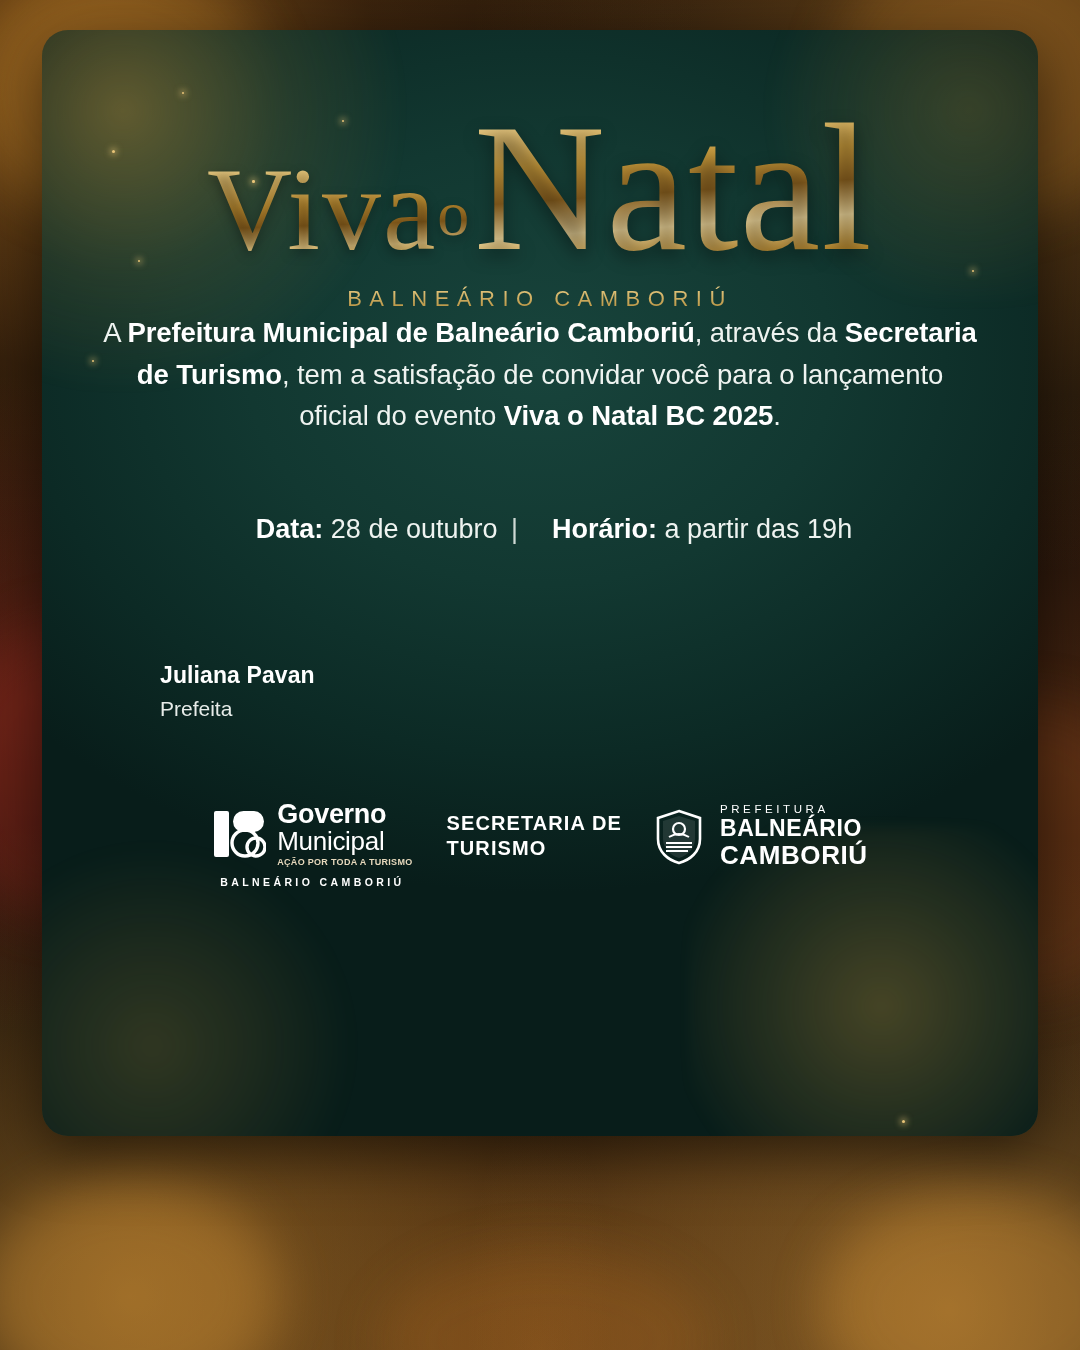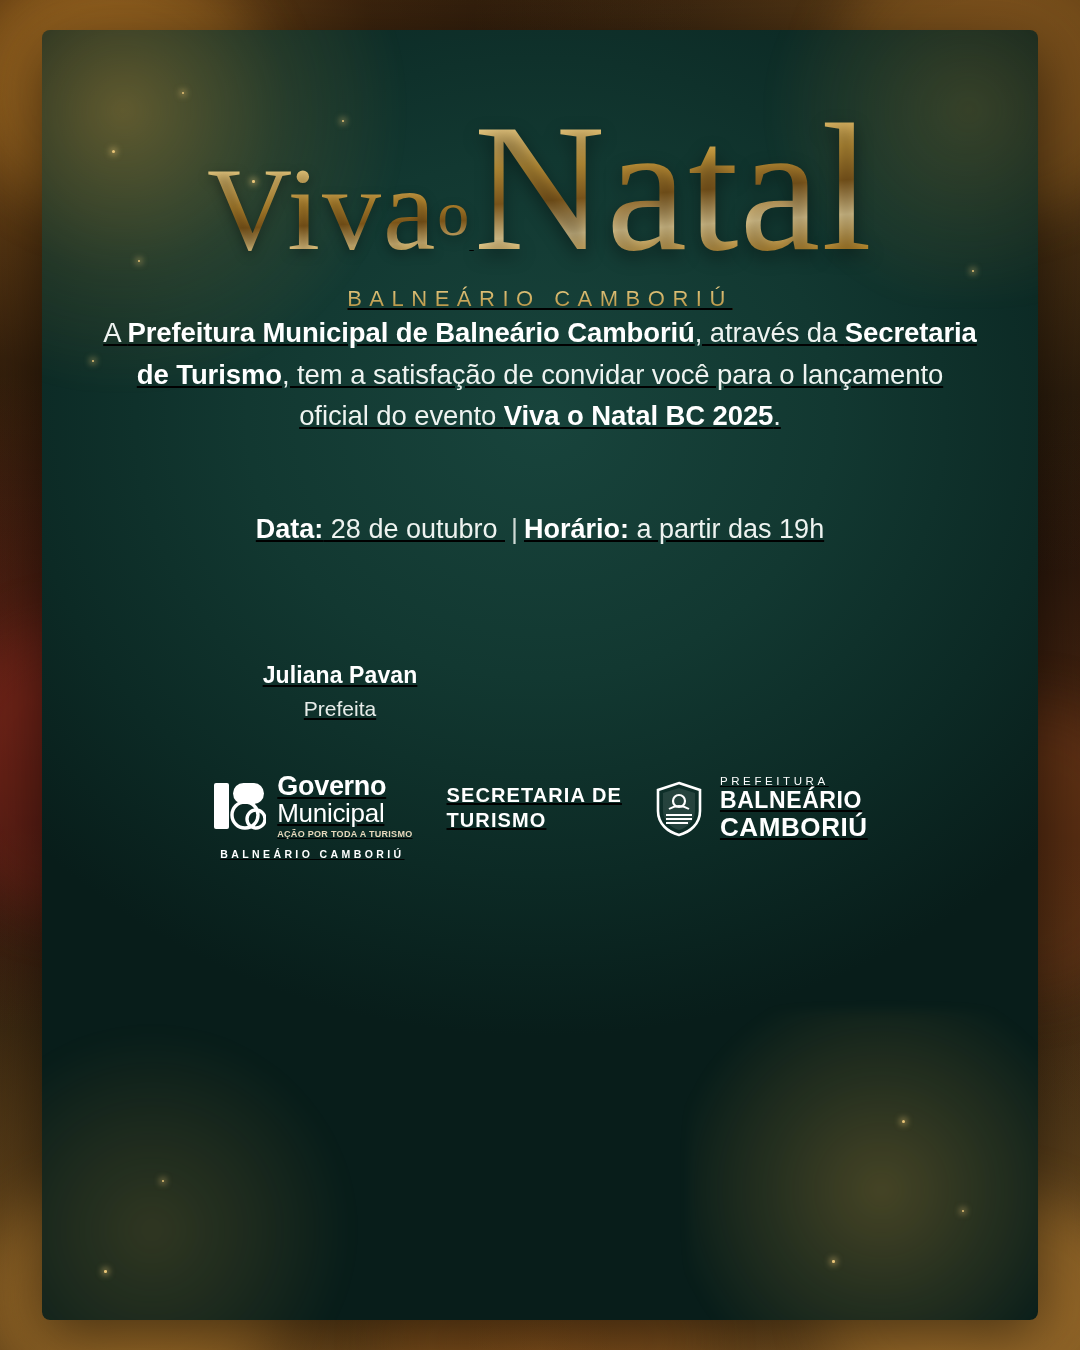--- a/index.html
+++ b/index.html
@@ -38,27 +38,26 @@
     filter: blur(26px);
     opacity: 0.75;
   }
 
   
   .card {
     position: absolute;
     left: 42px;
     top: 30px;
     width: 996px;
-    height: 1290px;
-    border-radius: 8px;
+    height: 1106px;
+    border-radius: 26px;
     overflow: hidden;
     background:
       radial-gradient(ellipse 70% 48% at 50% 30%, #18443c 0%, #123831 42%, #0c2a25 74%, #081d1a 100%);
     box-shadow: 0 18px 60px rgba(0,0,0,0.55);
-    text-decoration: underline;
   }
 
   
   .card .dust {
     position: absolute;
     pointer-events: none;
   }
   .dust.tl {
     left: -60px; top: -70px; width: 470px; height: 430px;
     background:
@@ -160,49 +159,48 @@
   .invite b { font-weight: 700; color: #ffffff; }
 
   .details {
     margin-top: 72px;
     text-align: center;
     color: #eef3f0;
     font-size: 27px;
     line-height: 1.5;
   }
   .details .line { margin-bottom: 26px; }
-  .details b { font-weight: 700; color: #ffffff; }
+  .details b { font-weight: 700; color: #ffffff; margin-left: 28px; }
   .sep { color: #cfd9d4; padding: 0 6px; font-weight: 300; }
 
   
   .signatures {
     margin-top: 86px;
     width: 760px;
     display: flex;
     justify-content: space-between;
-    text-align: center;
     gap: 12px;
   }
   .sig { width: 360px; }
   .sig .name {
     font-size: 23px;
     font-weight: 700;
     color: #ffffff;
     letter-spacing: 0.1px;
   }
   .sig .role {
     margin-top: 8px;
     font-size: 21px;
     font-weight: 400;
     color: #e7ece9;
   }
 
   
   .footer-logos {
-    margin-top: 52px;
+    margin-top: 80px;
     width: 100%;
     display: flex;
     justify-content: center;
     align-items: flex-start;
     gap: 34px;
   }
 
   .gov-logo { display: flex; flex-direction: column; align-items: center; }
   .gov-row { display: flex; align-items: center; gap: 11px; }
   .gov-mark {

